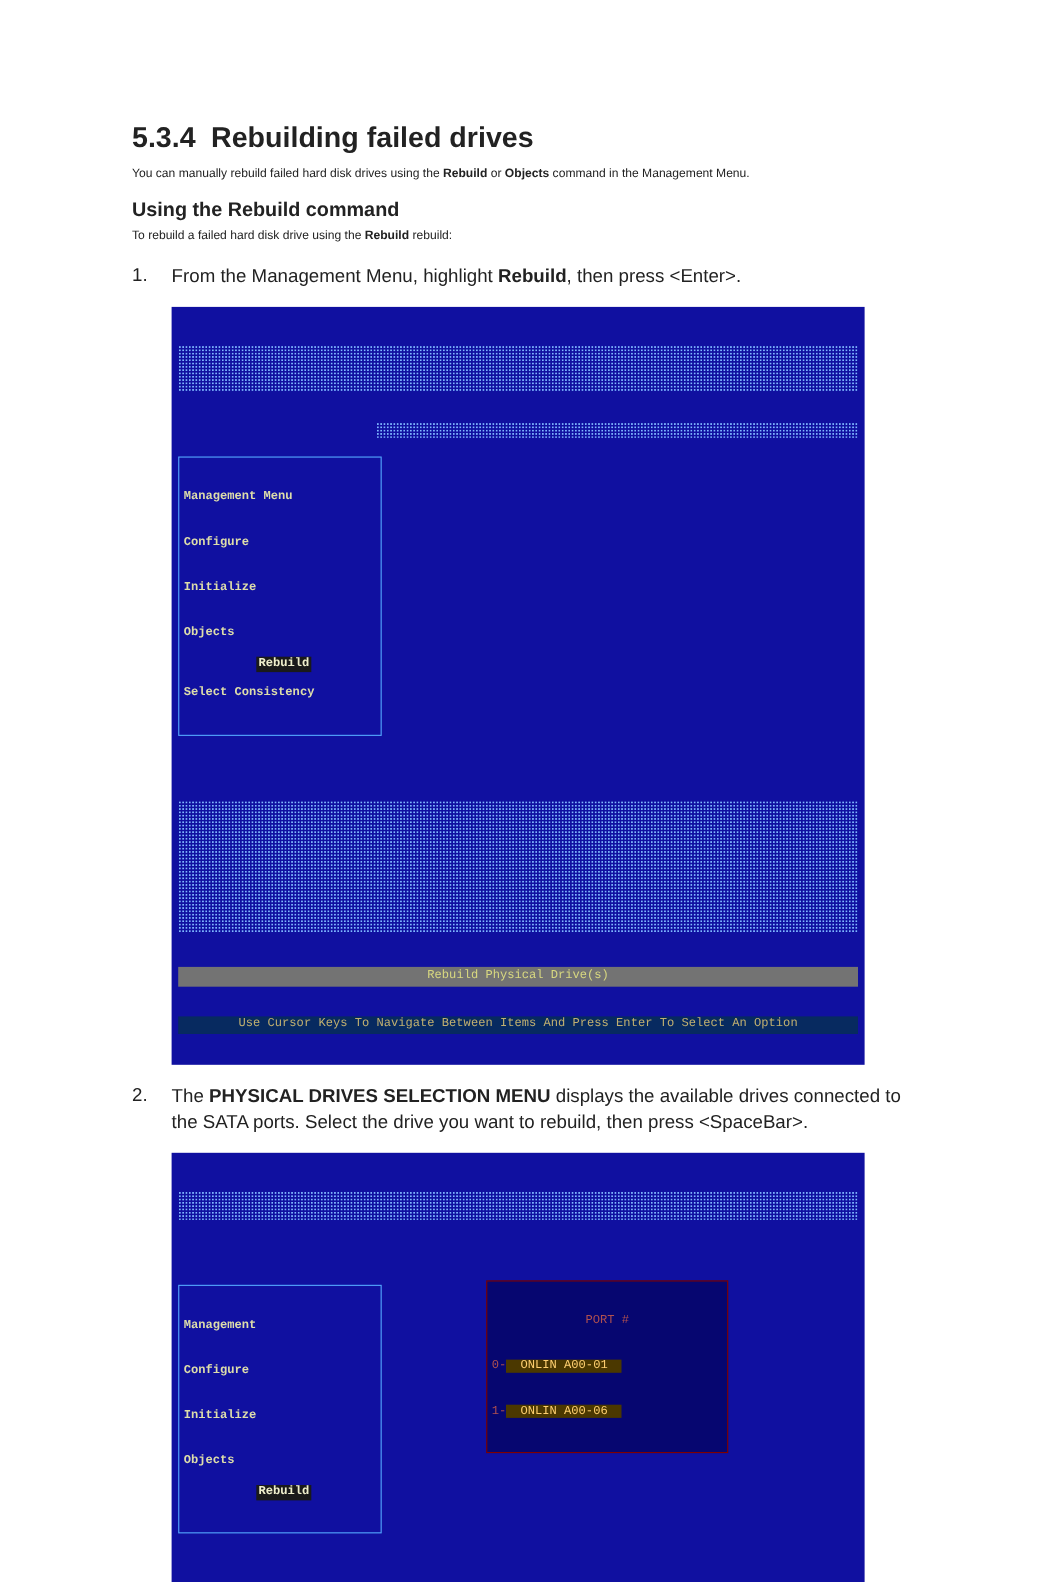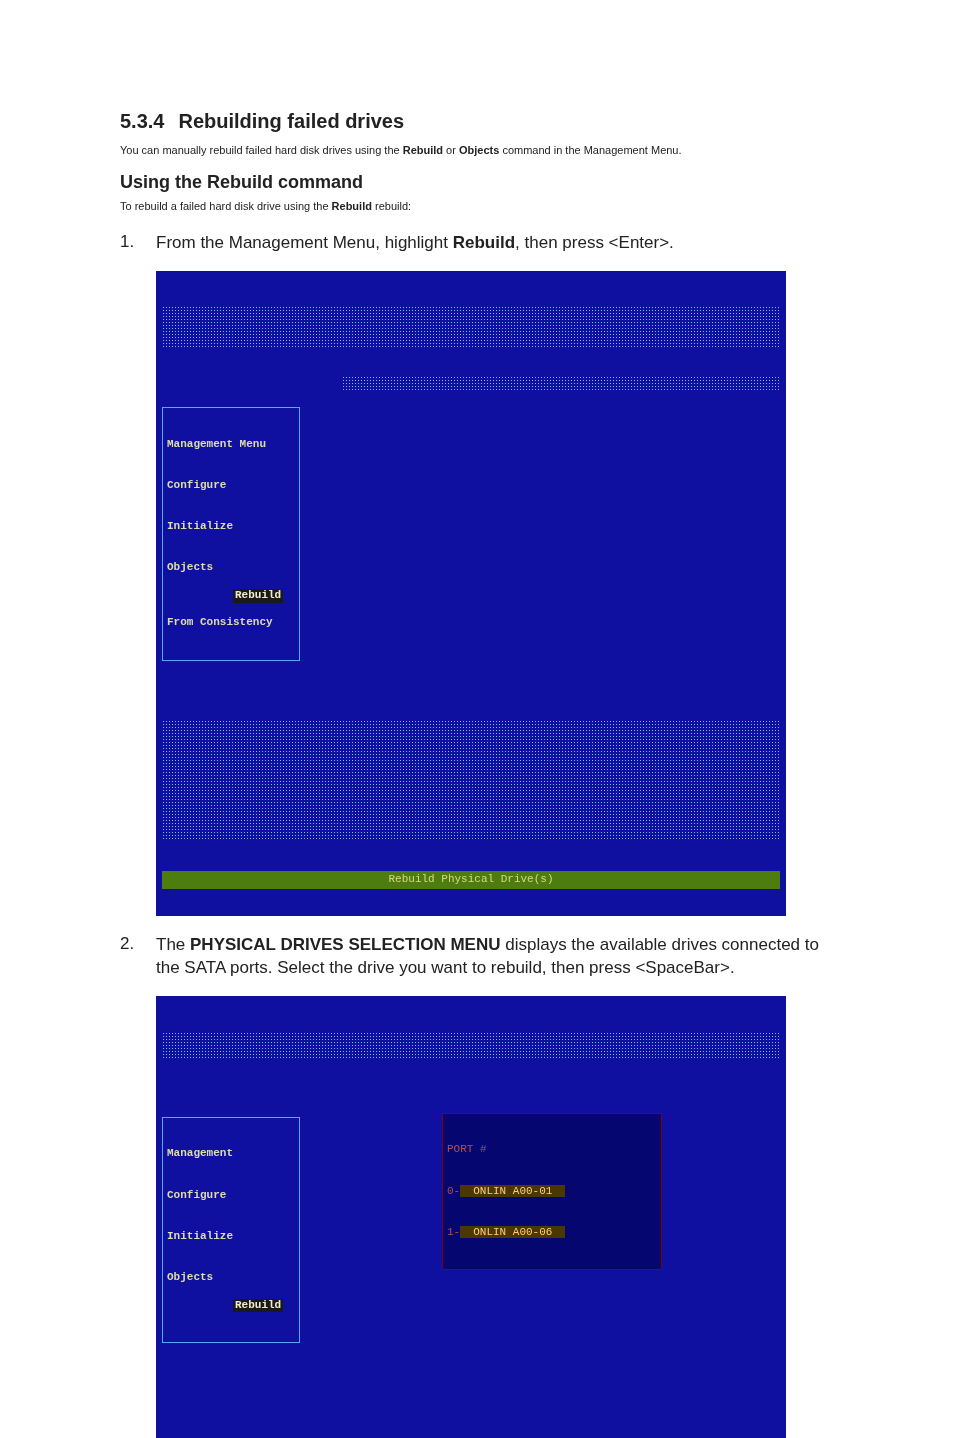--- a/index.html
+++ b/index.html
@@ -5,21 +5,21 @@
     * { margin: 0; padding: 0; box-sizing: border-box; }
     body {
       font-family: Arial, Helvetica, sans-serif;
       background: #fff;
       width: 954px;
       margin: 0 auto;
       padding: 110px 120px 50px 120px;
       color: #222;
     }
     h2.section-title {
-      font-size: 20px;
+      font-size: 26px;
       font-weight: bold;
       margin-bottom: 10px;
     }
     .section-number { display: inline-block; margin-right: 14px; }
     p.intro {
       font-size: 11px;
       line-height: 1.35;
       margin-bottom: 14px;
     }
     h3.subheading {
@@ -52,21 +52,21 @@
       background: #1010a0;
       color: #9dd0ff;
       padding: 8px 6px 0 6px;
       line-height: 1.25;
       white-space: pre;
       overflow: hidden;
     }
     .menu-box {
       border: 1px solid #55aaff;
       background: #1010a0;
-      width: 138px;
+      width: 185px;
       padding: 2px 4px;
       margin: 4px 0;
     }
     .menu-title { color: #ddddaa; font-weight: bold; }
     .menu-item { color: #ddddaa; font-weight: bold; }
     .menu-item.highlight {
       background: #1a1a1a;
       color: #eeeecc;
       display: inline-block;
       padding: 0 2px;
@@ -81,21 +81,21 @@
       background-size: 3px 3px;
       background-color: #1010a0;
       flex: 1;
       height: 100%;
     }
     .row { display: flex; align-items: stretch; }
     .row > .col1 { width: 180px; flex-shrink: 0; }
     .ss1 .filler-top { height: 42px; }
     .ss1 .filler-mid { height: 120px; }
     .ss1 .footer-bar {
-      background: #4d7c0f;
+      background: #737373;
       color: #d8d880;
       text-align: center;
       padding: 2px 0;
       margin-top: 4px;
     }
     .ss1 .help-bar {
       background: #072a60;
       color: #c0b070;
       text-align: center;
       padding: 1px 0;
@@ -110,21 +110,21 @@
     .ss2 .top-banner .title-seg { color: #e0a020; }
     .ss2 .filler-top { height: 26px; }
     .ss2 .port-box {
       border: 1px solid #800000;
       background: rgba(0,0,80,0.6);
       width: 220px;
       margin-left: 100px;
       padding: 2px 4px;
       color: #c43b3b;
     }
-    .ss2 .port-box .port-title { color: #b05050; }
+    .ss2 .port-box .port-title { text-align: center; color: #b05050; }
     .ss2 .port-box .pline { color: #b05050; text-align: left; }
     .ss2 .port-box .pline .hl { background: #4b3800; color: #ffd070; padding: 0 13px; }
   </style>
 </head>
 <body>
 
 <h2 class="section-title">
   <span class="section-number">5.3.4</span><span>Rebuilding failed drives</span>
 </h2>
 
@@ -152,27 +152,28 @@
   <div class="blue-bg">
     <div class="dotted-bg filler-top"></div>
     <div class="row menu-section">
       <div class="col1">
         <div class="menu-box">
           <div class="menu-title"><span>Management Menu</span></div>
           <div class="menu-item">Configure</div>
           <div class="menu-item">Initialize</div>
           <div class="menu-item">Objects</div>
           <div class="menu-item highlight">Rebuild</div>
-          <div class="menu-item">From Consistency</div>
+          <div class="menu-item">Select Consistency</div>
         </div>
       </div>
       <div class="dotted-fill"></div>
     </div>
     <div class="dotted-bg filler-mid"></div>
     <div class="footer-bar">Rebuild Physical Drive(s)</div>
+    <div class="help-bar">Use Cursor Keys To Navigate Between Items And Press Enter To Select An Option</div>
   </div>
 </div>
 
 <ol class="step-list">
 
   <li class="step-item">
     <div class="step-num">2.</div>
     <div class="step-body">
       <span>The </span><span class="bold">PHYSICAL DRIVES SELECTION MENU</span><span> displays the available drives connected to the SATA ports. Select the drive you want to rebuild, then press &lt;SpaceBar&gt;.</span>
     </div>

